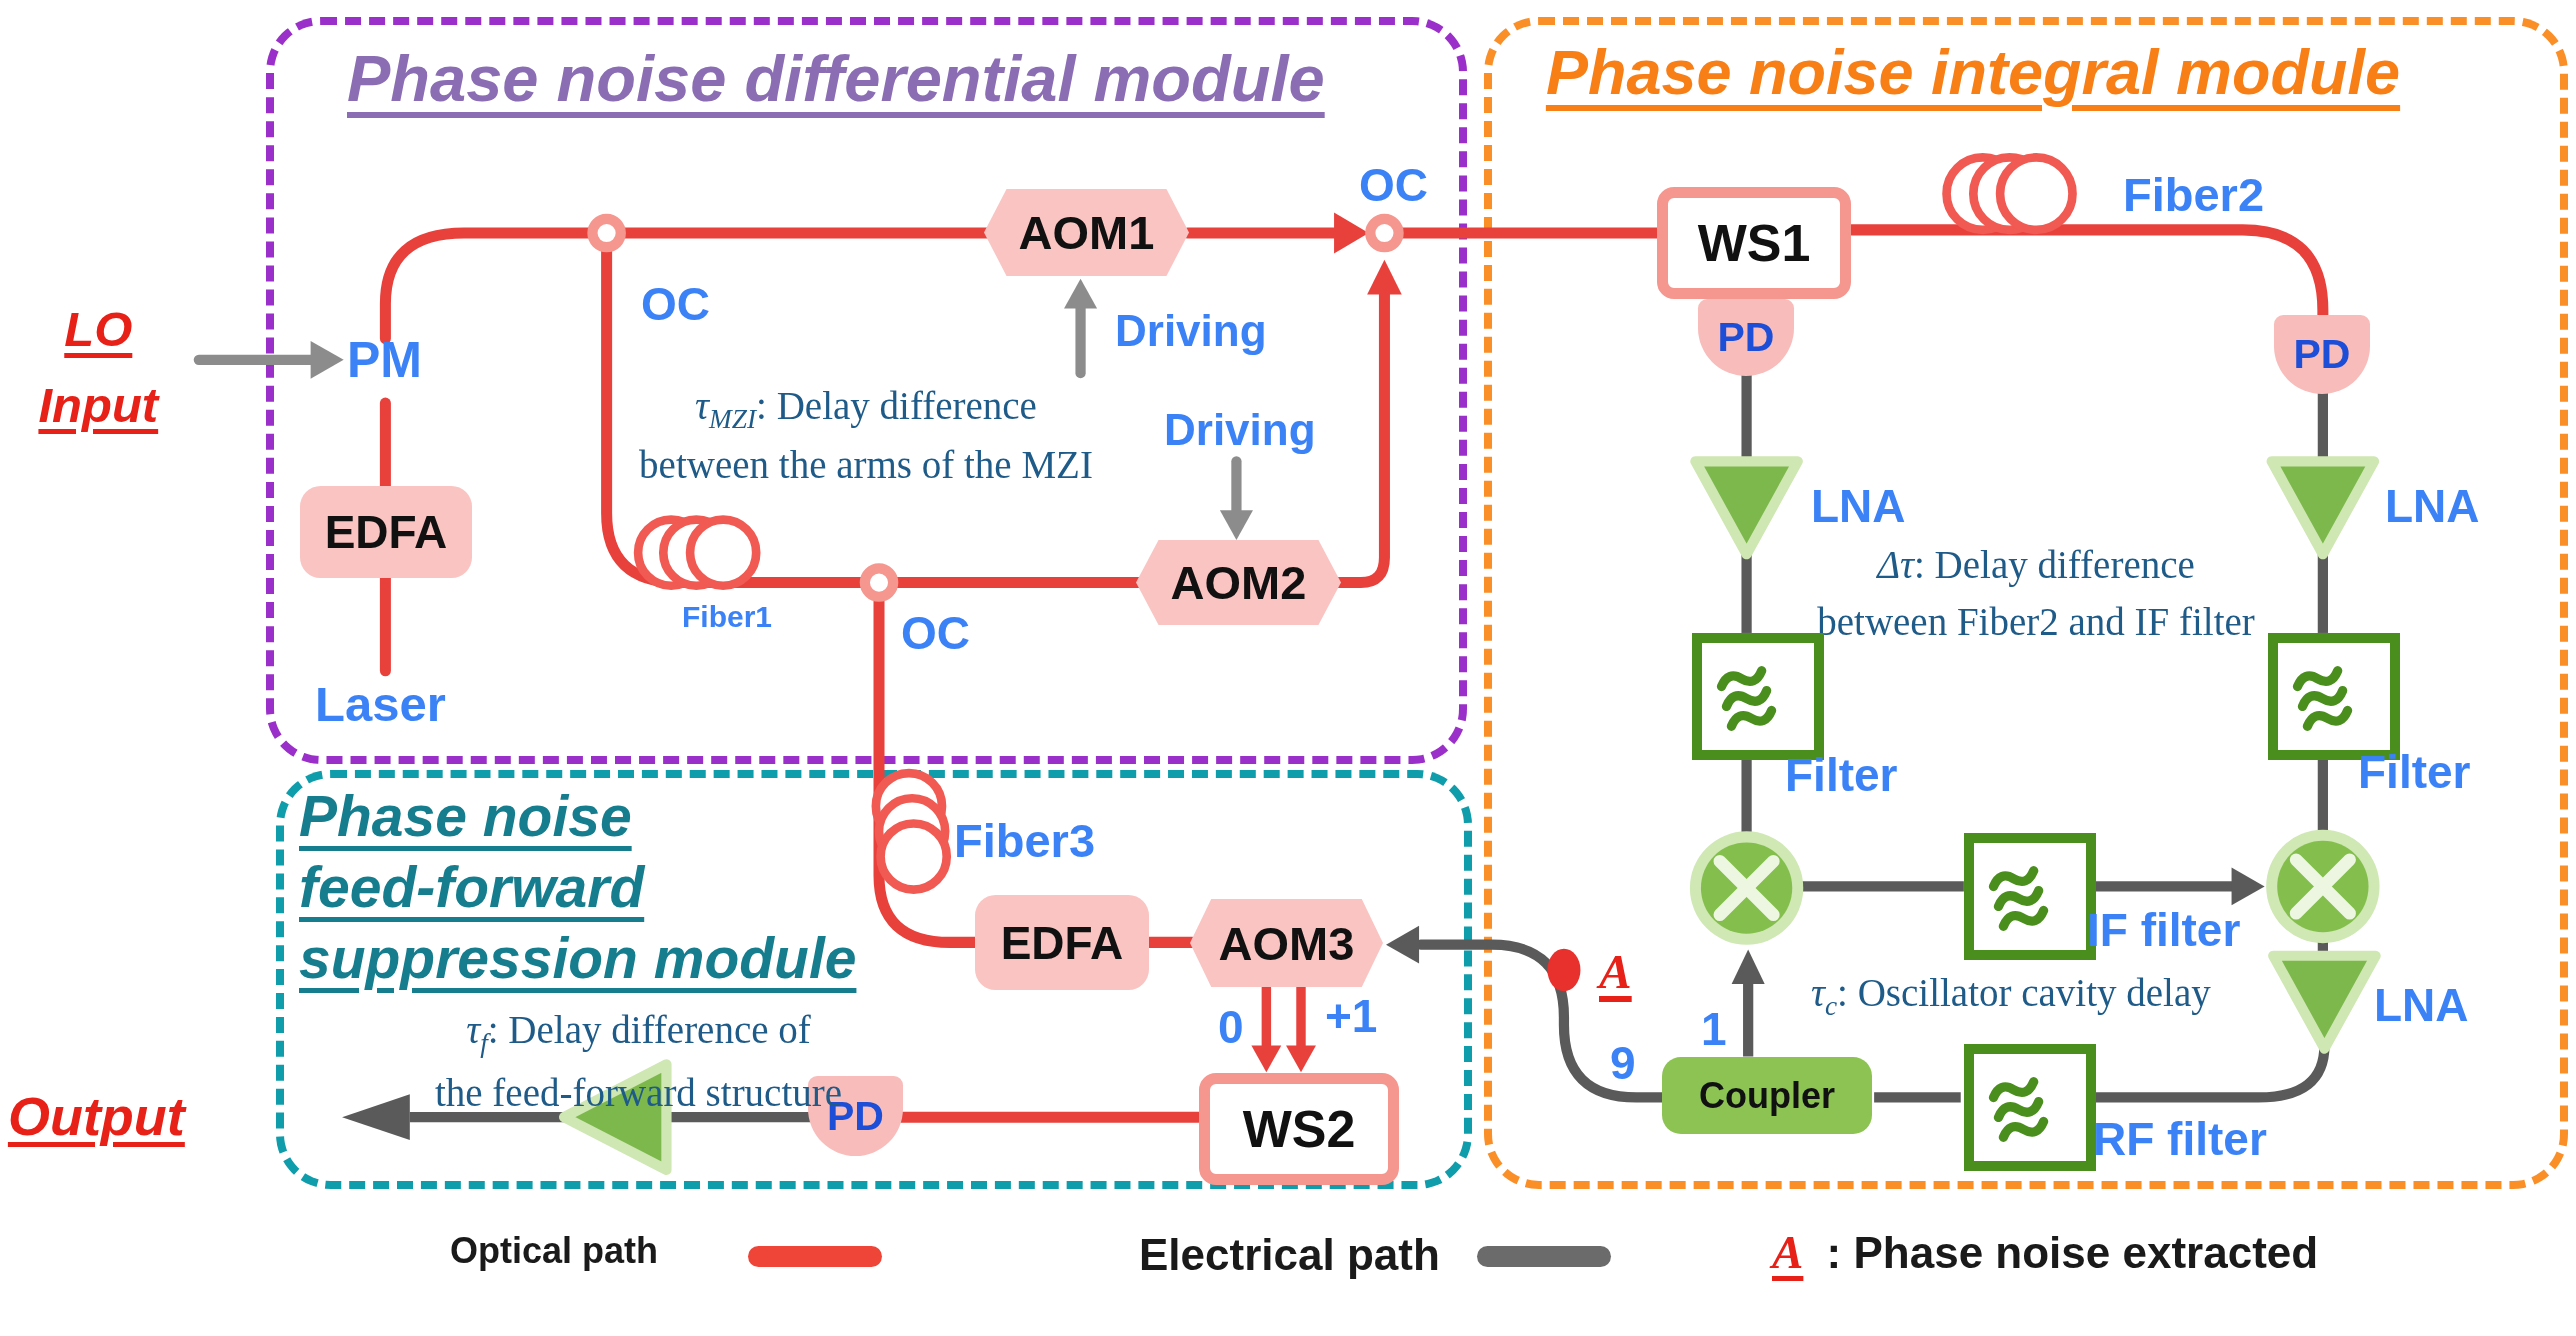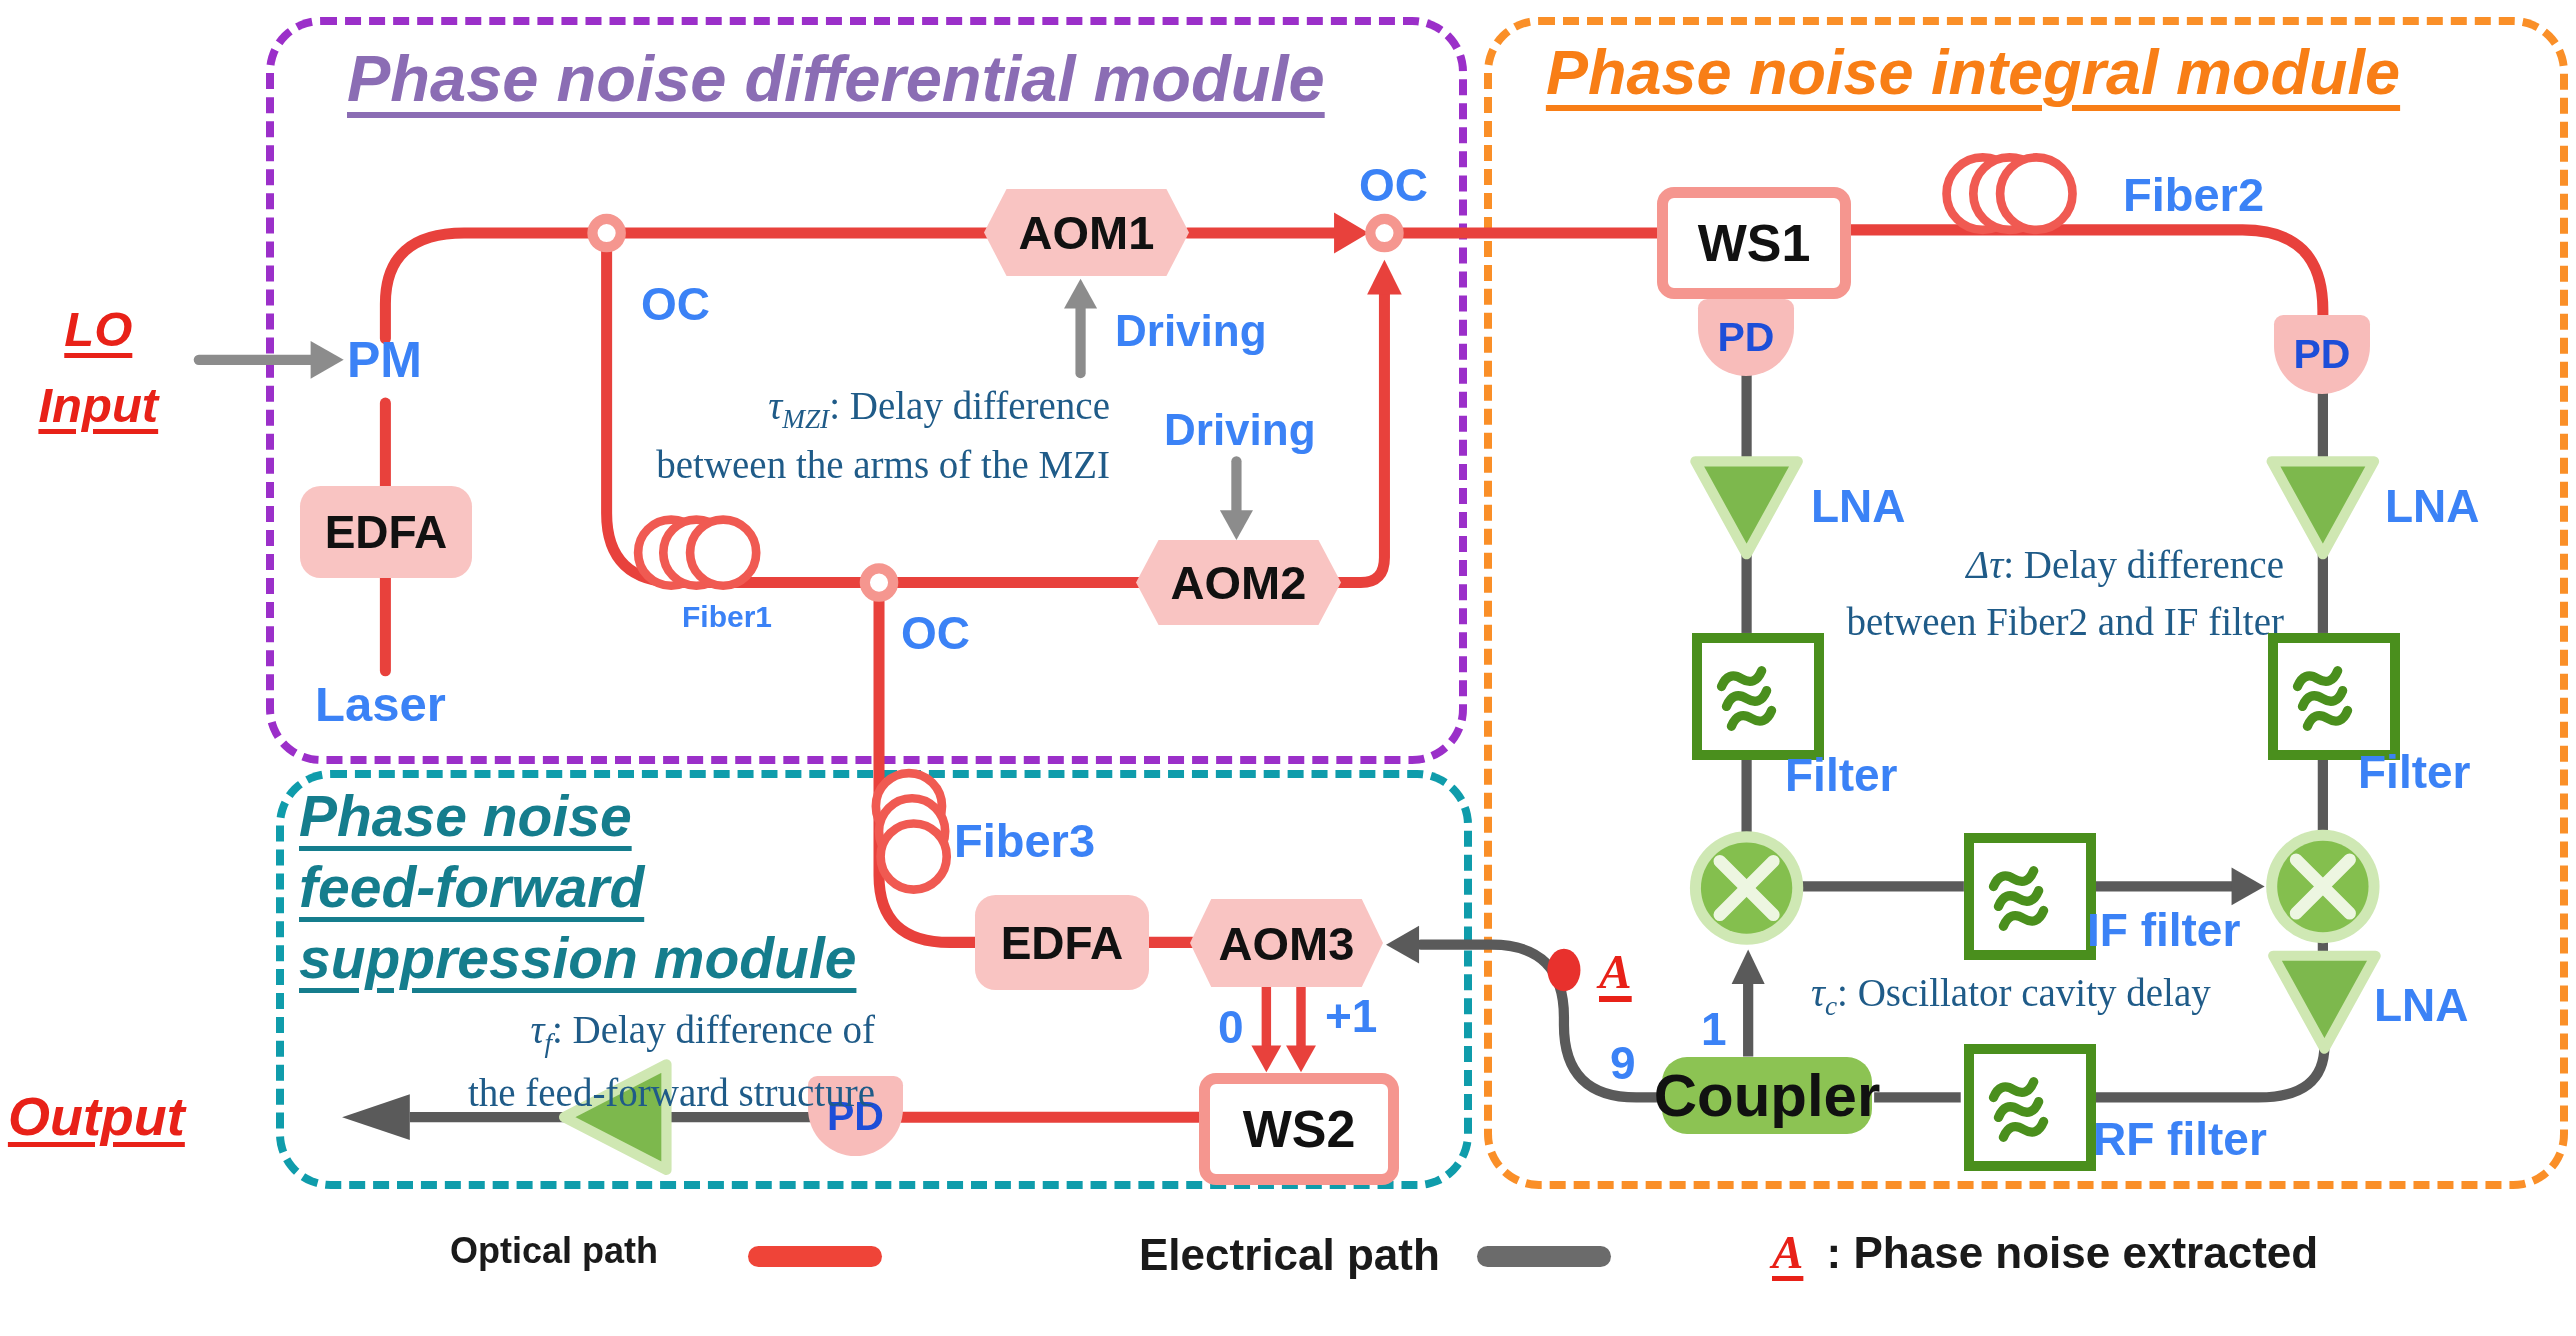--- a/index.html
+++ b/index.html
@@ -24,21 +24,21 @@
            clip-path:polygon(11% 0%,89% 0%,100% 50%,89% 100%,11% 100%,0% 50%);}
   .ws-box{position:absolute;background:#ffffff;border:11px solid #f5968f;border-radius:17px;
           display:flex;align-items:center;justify-content:center;font-weight:bold;color:#111;}
   .pd-tab{position:absolute;background:#f8bcba;border-radius:9.5px 9.5px 49px 49px;
           display:flex;align-items:center;justify-content:center;font-weight:bold;color:#1d4ed8;}
   .filter-box{position:absolute;background:#ffffff;border:10.2px solid #4a8f1d;
               display:flex;align-items:center;justify-content:center;}
   .coupler-box{position:absolute;background:#8cc353;border-radius:19px;display:flex;align-items:center;justify-content:center;
                font-weight:bold;color:#111;}
   
-  .ann{position:absolute;color:#1f5b88;font-family:"Liberation Serif", serif;text-align:right;}
+  .ann{position:absolute;color:#1f5b88;font-family:"Liberation Serif", serif;text-align:center;}
   .ann .ann-line{white-space:nowrap;}
   .ann i{font-style:italic;}
   .ann sub{font-style:italic;font-size:70%;}
   
   .legend-text{position:absolute;font-weight:bold;color:#1a1a1a;white-space:nowrap;}
   .swatch{position:absolute;border-radius:11px;}
   .legend-a-sym{color:#e82118;font-weight:bold;font-style:italic;font-family:"Liberation Serif", serif;
                 text-decoration:underline;text-decoration-thickness:4.7px;text-underline-offset:7.9px;}
   .a-point-lbl{position:absolute;color:#e82118;font-weight:bold;font-style:italic;font-family:"Liberation Serif", serif;
                text-decoration:underline;text-decoration-thickness:5.5px;text-underline-offset:7.9px;}
@@ -235,21 +235,21 @@
     <svg viewBox="0 0 100 100" width="93" height="93">
       <g transform="rotate(-14 50 50)" fill="none" stroke="#4a8f1d" stroke-width="10" stroke-linecap="round">
         <path d="M14 30 q11 -15 23 -3 t23 -3"></path>
           <path d="M14 52 q11 -15 23 -3 t23 -3"></path>
           <path d="M14 74 q11 -15 23 -3 t23 -3"></path>
       </g>
     </svg>
   </div>
   <div class="lbl" style="left:2093px;top:1112px;font-size:46px;">RF filter</div>
 
-  <div class="coupler-box" style="left:1662px;top:1057px;width:210px;height:77px;font-size:60px;border-radius:25px;">
+  <div class="coupler-box" style="left:1662px;top:1057px;width:210px;height:77px;font-size:36px;">
     <span>Coupler</span>
   </div>
   <div class="lbl" style="left:1701px;top:1002px;font-size:46px;">1</div>
   <div class="lbl" style="left:1610px;top:1036px;font-size:46px;">9</div>
   <div class="a-point-lbl" style="left:1599px;top:943px;font-size:49px;">A</div>
 
   <div class="lbl" style="left:954px;top:813px;font-size:47px;">Fiber3</div>
   <div class="pink-box" style="left:975px;top:895px;width:174px;height:95px;font-size:46px;">
     <span>EDFA</span>
   </div>

